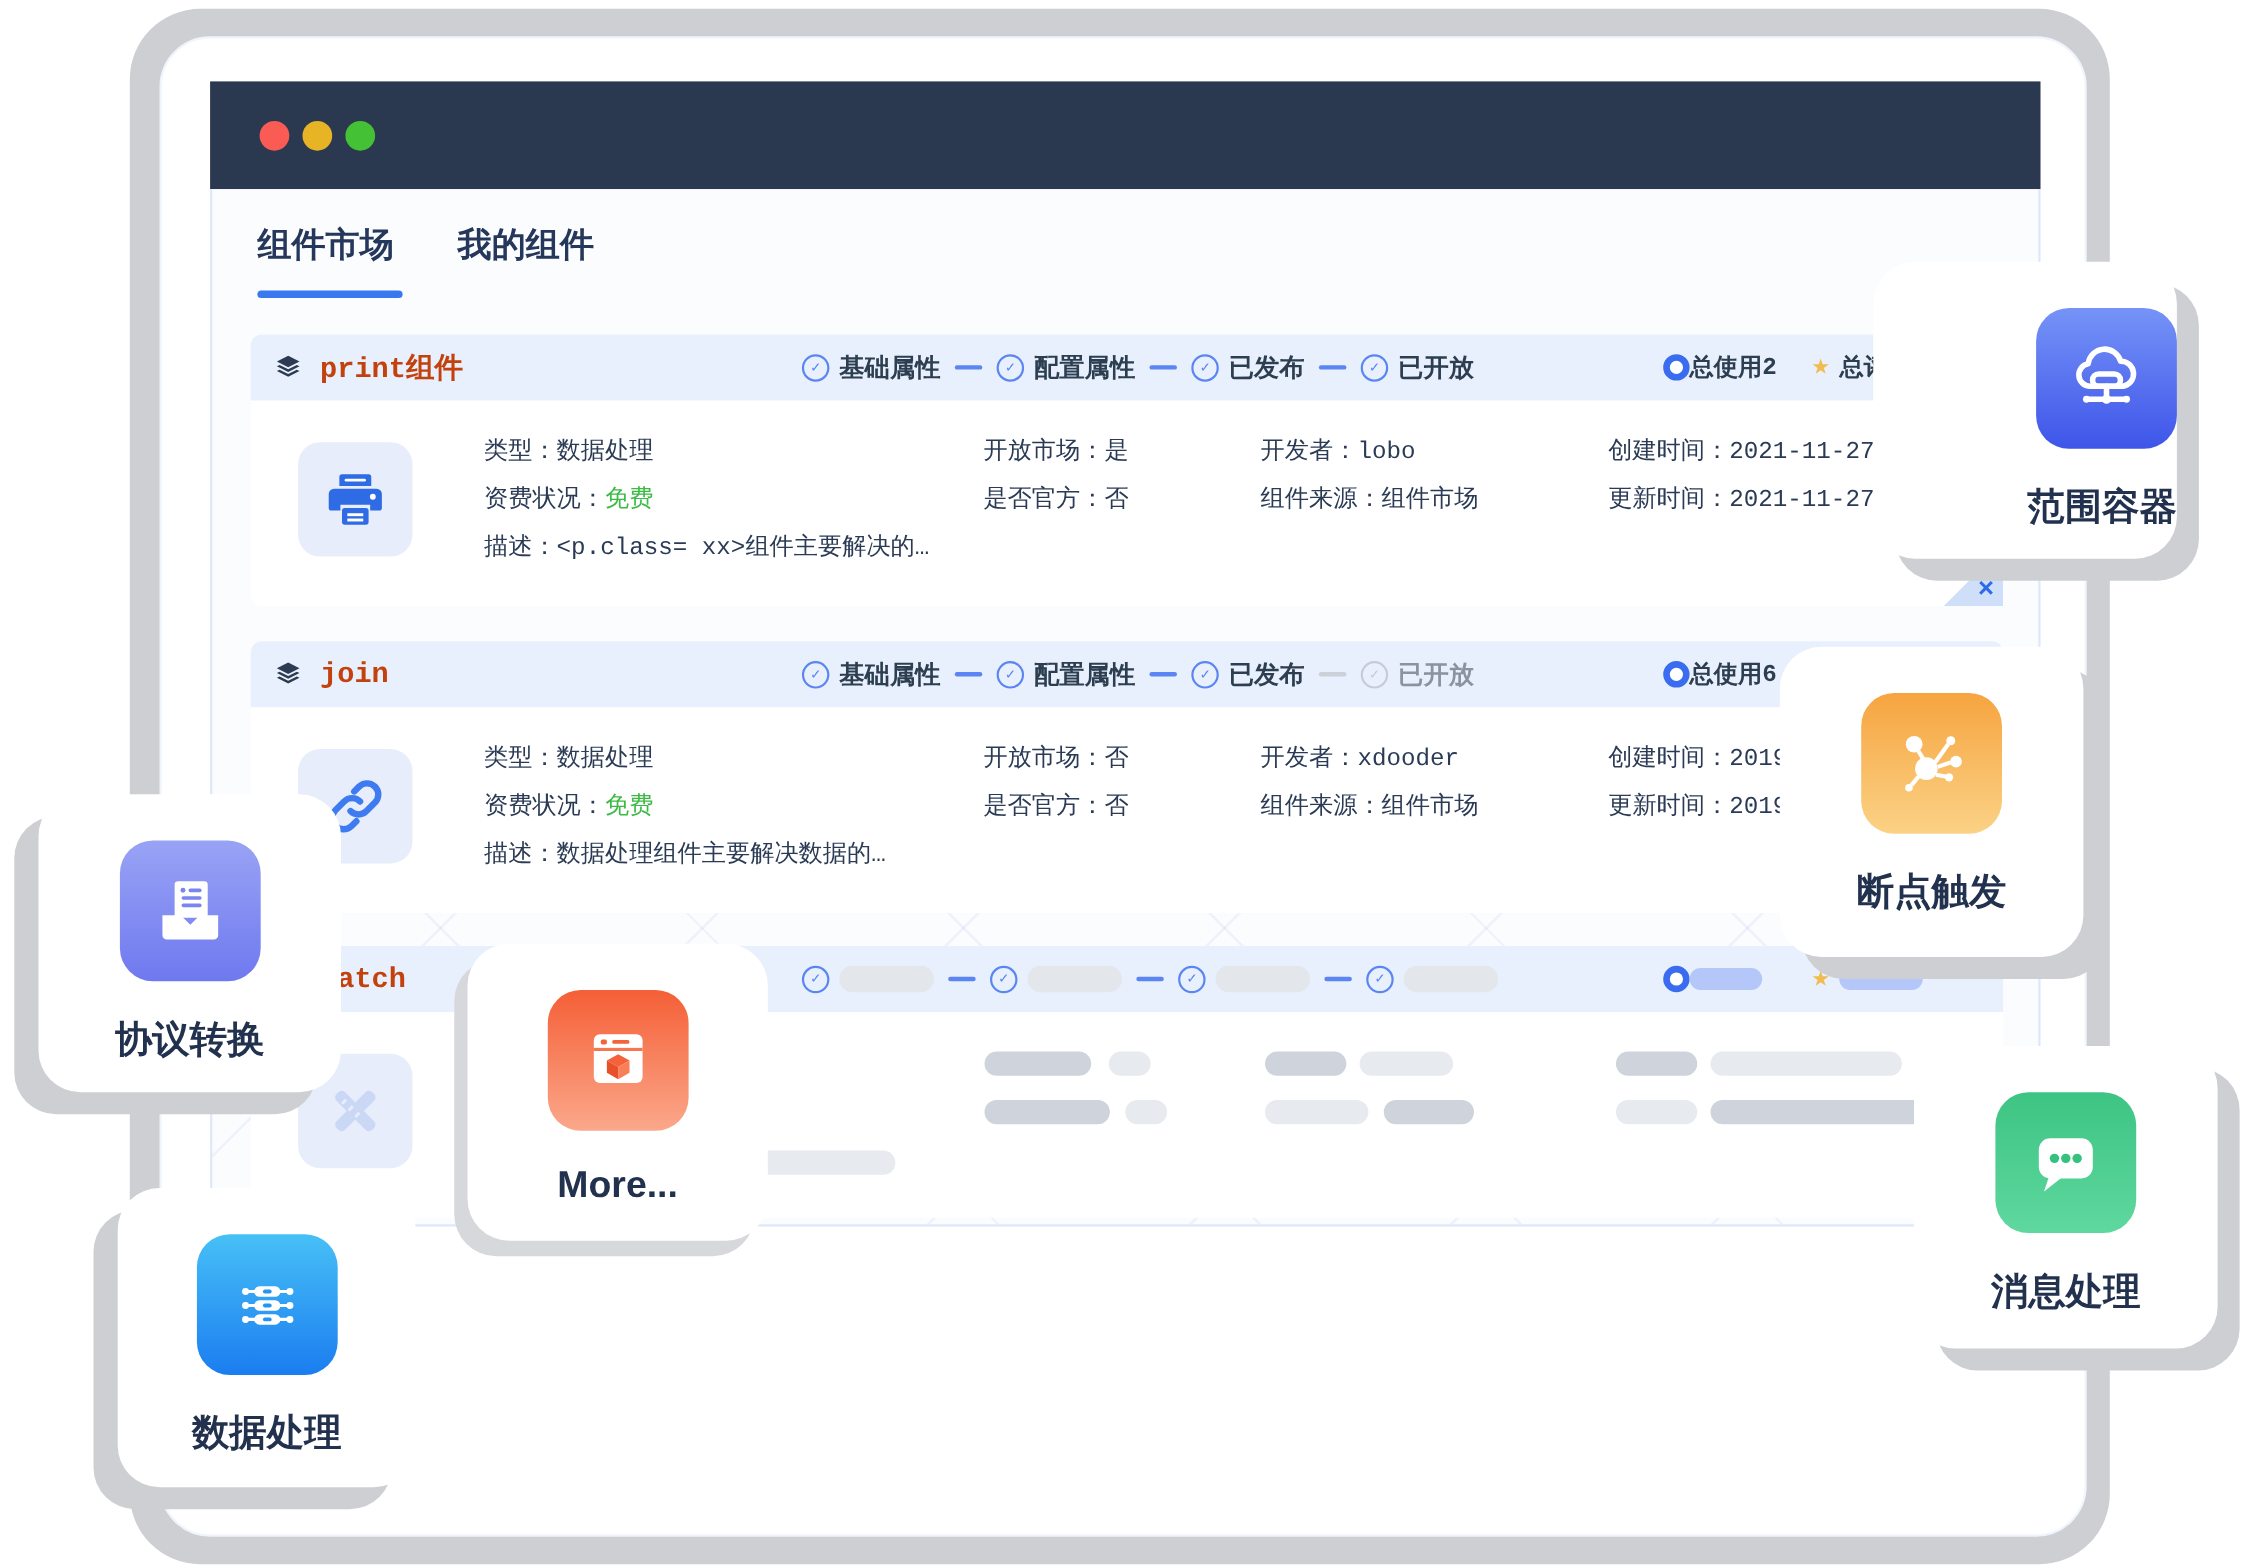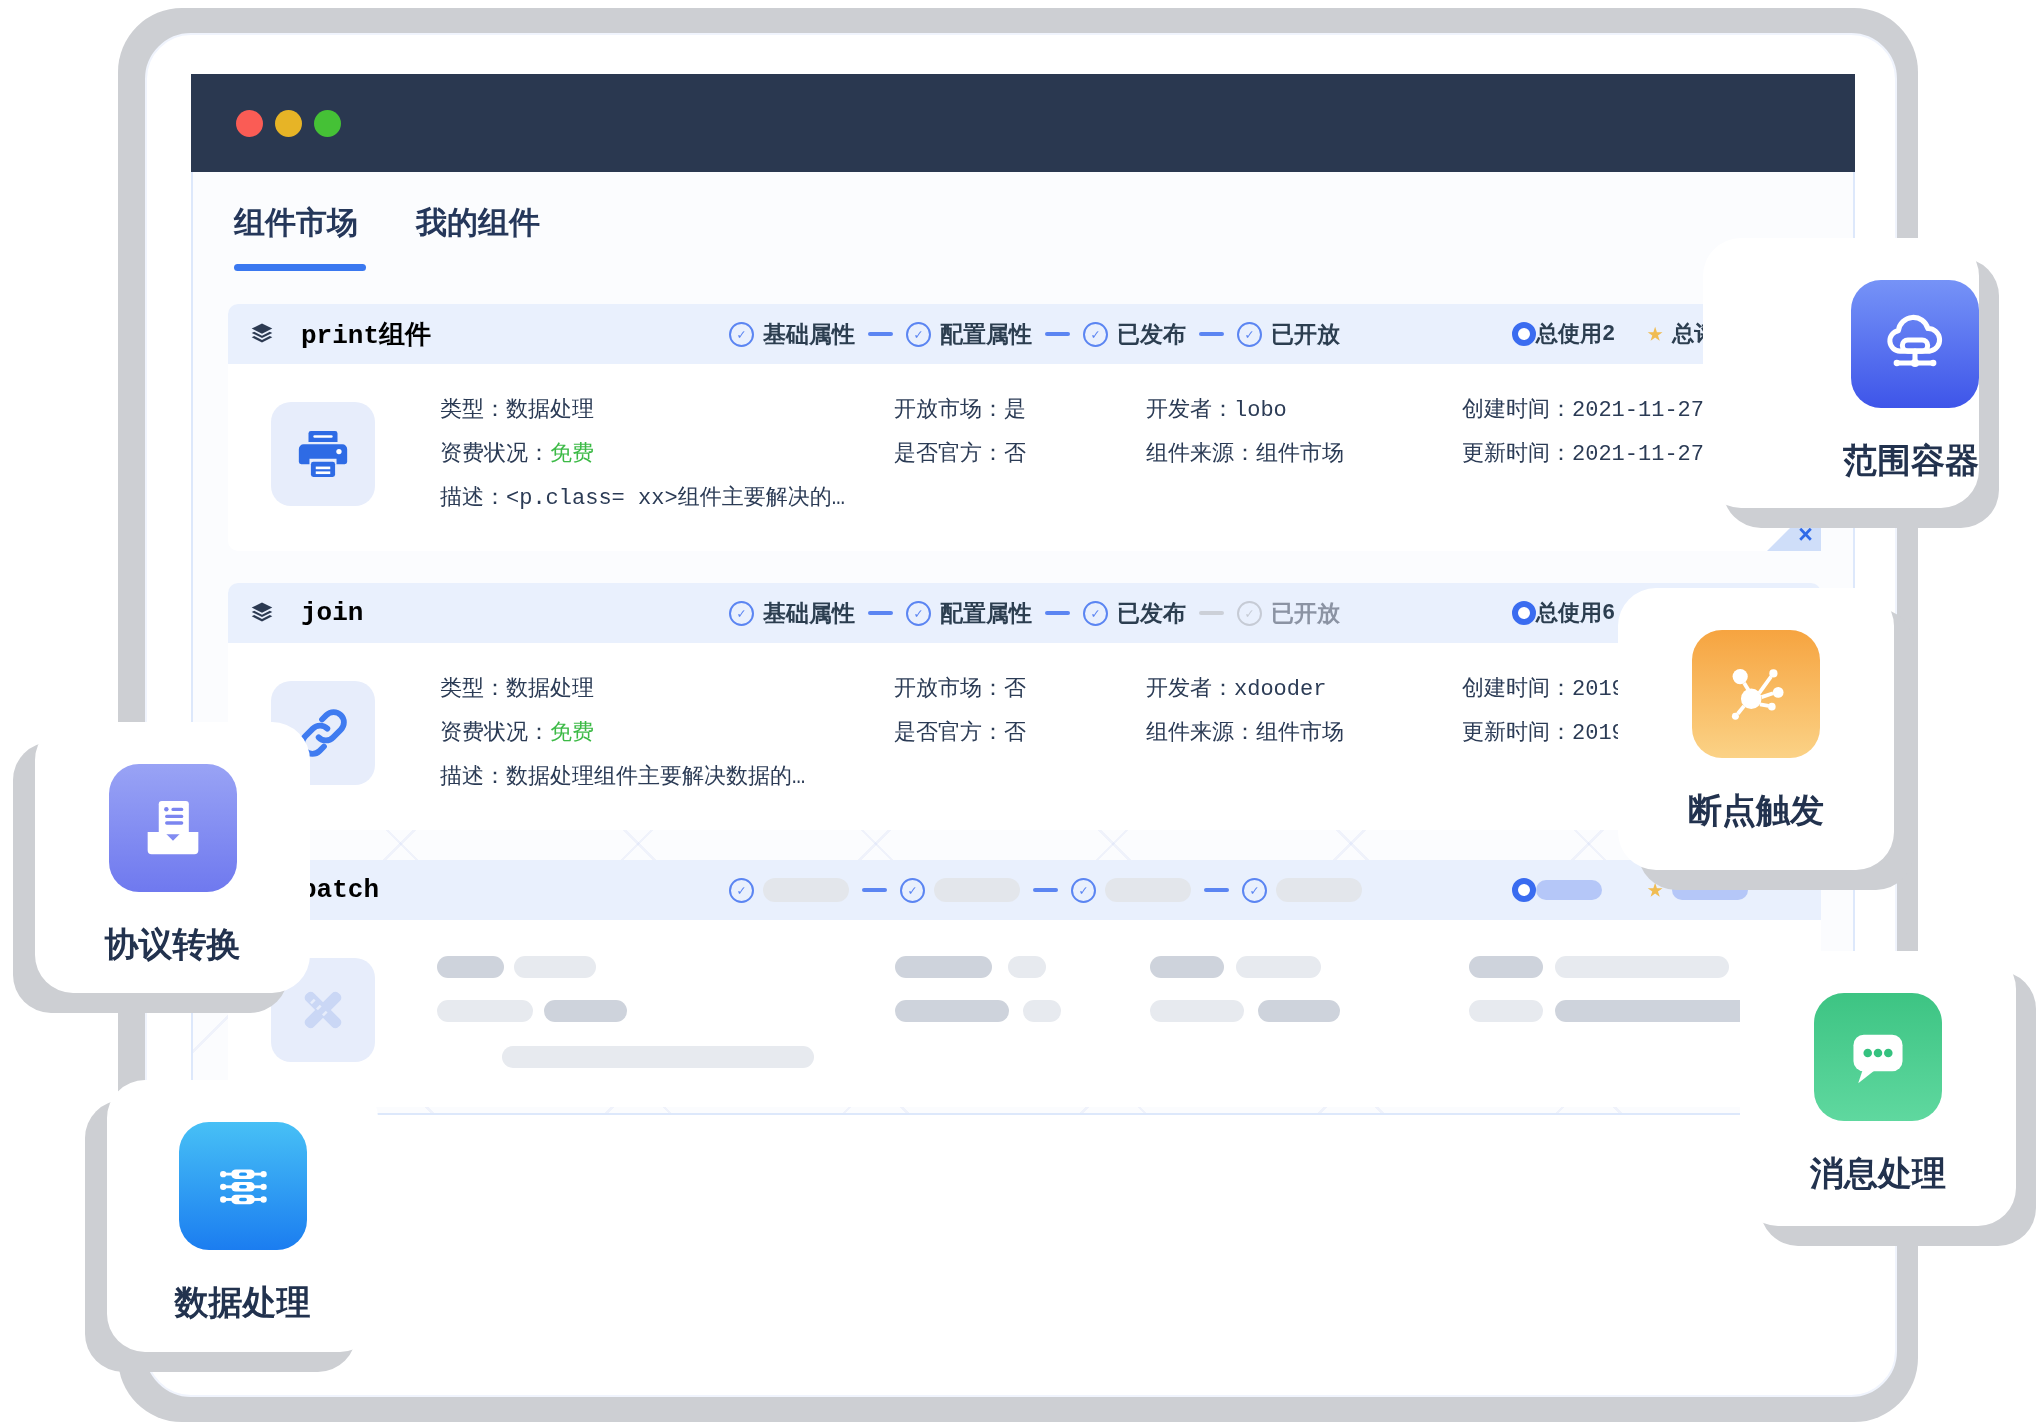--- a/index.html
+++ b/index.html
@@ -25,21 +25,21 @@
 
   
   .tabs{position:absolute;left:41px;top:30px;display:flex;gap:58px;}
   .tab{font-size:31px;font-weight:bold;color:#25375a;position:relative;cursor:pointer;}
   .tab-underline{position:absolute;left:41px;top:92px;width:132px;height:7px;border-radius:4px;background:#3a78f0;}
 
   
   .card{position:absolute;left:35px;width:1593px;height:247px;background:#fff;border-radius:10px;}
   .card-header{position:relative;height:60px;background:#e9f0fd;border-radius:10px 10px 0 0;
                display:flex;align-items:center;padding-left:21px;box-sizing:border-box;}
-  .card-name{display:flex;align-items:center;gap:26px;font-size:26px;font-weight:bold;color:#000000;}
+  .card-name{display:flex;align-items:center;gap:16px;font-size:26px;font-weight:bold;color:#c2410c;}
   .steps{position:absolute;left:501px;top:0;height:60px;display:flex;align-items:center;}
   .step{display:flex;align-items:center;gap:9px;font-size:23px;font-weight:600;color:#2c3e50;}
   .chk{width:25px;height:25px;border:2px solid #5b85f2;border-radius:50%;color:#5b85f2;
        display:flex;align-items:center;justify-content:center;font-size:14px;font-weight:bold;box-sizing:border-box;}
   .step.gray .chk{border-color:#c6cbd5;color:#c6cbd5;}
   .step.gray{color:#8b93a3;}
   .dash{width:25px;height:4px;border-radius:2px;background:#5b85f2;margin:0 13px;}
   .dash.gray{background:#ccd0d8;}
   .hdr-usage{position:absolute;left:1284px;top:0;height:60px;display:flex;align-items:center;gap:0;
              font-size:22px;font-weight:600;color:#2c3e50;}
@@ -428,20 +428,34 @@
         <g fill="#2196f3">
           <rect x="21.5" y="15.4" width="5" height="2.2" rx="1.1"></rect>
           <rect x="21.5" y="23.4" width="5" height="2.2" rx="1.1"></rect>
           <rect x="21.5" y="31.4" width="5" height="2.2" rx="1.1"></rect>
         </g>
       </svg>
     </div>
     <div class="flabel">数据处理</div>
   </div>
 
+  <div class="fcard" style="left:425px;top:858px;width:273px;height:270px;box-shadow:-12px 14px 0 #d7d8db;">
+    <div class="fi grad-more">
+      <svg width="76" height="76" viewBox="0 0 48 48">
+        <rect x="10" y="9" width="28" height="28" rx="3.5" fill="#fff"></rect>
+        <rect x="10" y="16.8" width="28" height="1.8" fill="#f5764f"></rect>
+        <rect x="14" y="12" width="3.5" height="2.8" rx="1" fill="#f4613a"></rect>
+        <rect x="20.5" y="12.3" width="10" height="2.2" rx="1.1" fill="#f4613a"></rect>
+        <path d="M24 20.4l6.5 3.7L24 27.8l-6.5-3.7z" fill="#f4613a"></path>
+        <path d="M17.5 24.1v7l6.5 3.7v-7z" fill="#e8502b"></path>
+        <path d="M30.5 24.1v7L24 34.8v-7z" fill="#f87f58"></path>
+      </svg>
+    </div>
+    <div class="flabel">More...</div>
+  </div>
 
   <div class="fcard" style="left:1740px;top:951px;width:276px;height:275px;box-shadow:20px 20px 0 #cdcfd3;">
     <div class="fi grad-msg">
       <svg width="76" height="76" viewBox="0 0 48 48">
         <rect x="8.5" y="10" width="31" height="23" rx="6.5" fill="#fff"></rect>
         <path d="M14.5 31.5L11.5 40.5 23 31.5z" fill="#fff"></path>
         <circle cx="17.5" cy="21.5" r="2.7" fill="#35c27f"></circle>
         <circle cx="24" cy="21.5" r="2.7" fill="#35c27f"></circle>
         <circle cx="30.5" cy="21.5" r="2.7" fill="#35c27f"></circle>
       </svg>

